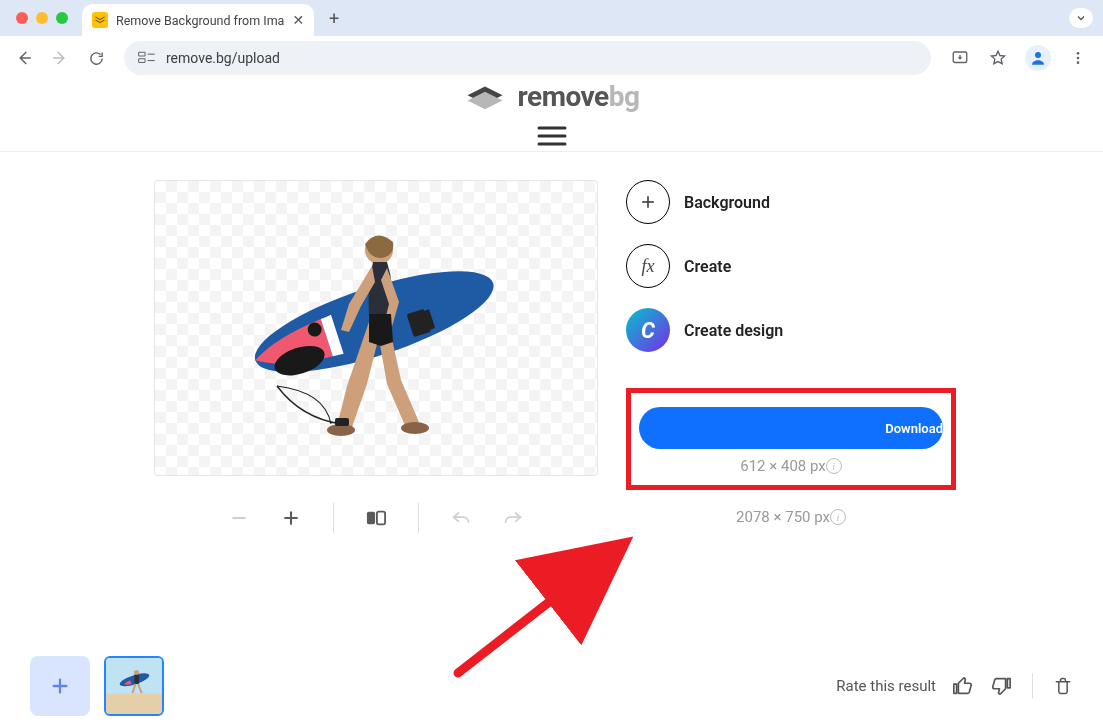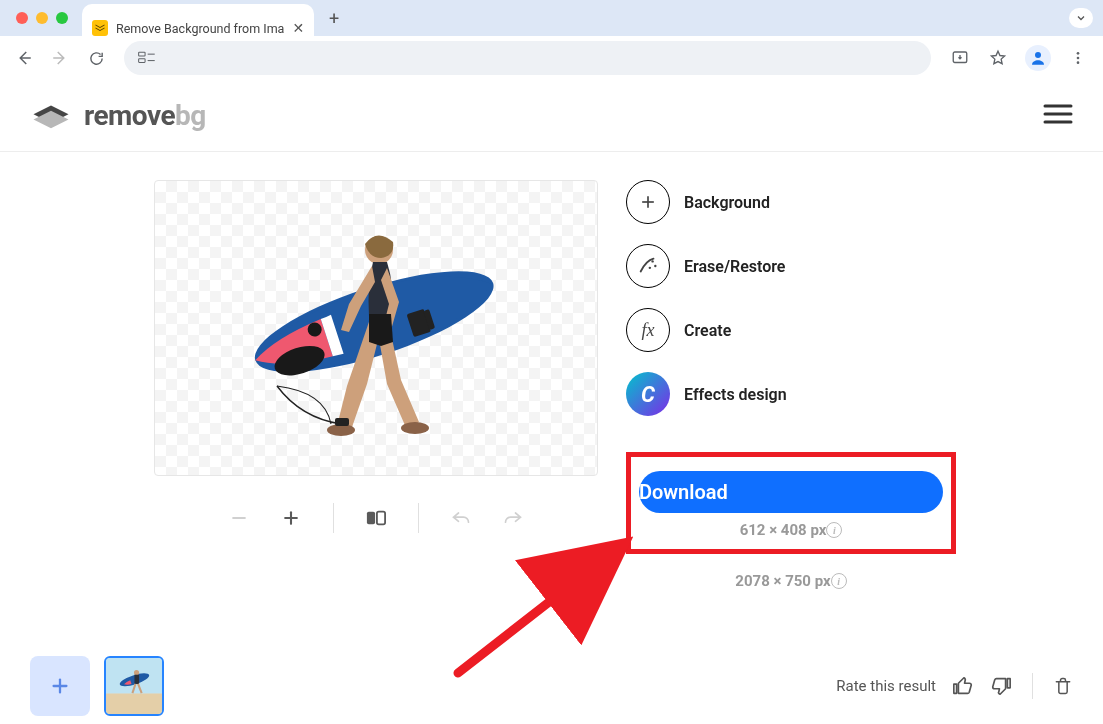--- a/index.html
+++ b/index.html
@@ -2,38 +2,38 @@
 <html><head>
   <meta charset="utf-8">
   <style>
     * { margin:0; padding:0; box-sizing:border-box; font-family:-apple-system,BlinkMacSystemFont,"Segoe UI",Roboto,sans-serif; }
     body { width:1103px; height:724px; background:#fff; overflow:hidden; position:relative; }
     
     .tabbar { height:36px; background:#dde7f6; display:flex; align-items:center; padding:0 8px; position:relative; }
     .traffic { display:flex; gap:8px; margin-left:8px; margin-right:14px; }
     .traffic span { width:12px; height:12px; border-radius:50%; display:block; }
     .tl-red { background:#ff5f57; } .tl-yellow { background:#febc2e; } .tl-green { background:#28c840; }
-    .tab { background:#fff; height:32px; border-radius:10px 10px 0 0; display:flex; align-items:flex-end; padding:0 10px; gap:8px; margin-top:4px; min-width:230px; }
+    .tab { background:#fff; height:32px; border-radius:10px 10px 0 0; display:flex; align-items:center; padding:0 10px; gap:8px; margin-top:4px; min-width:230px; }
     .favicon { width:16px; height:16px; background:#ffc107; border-radius:3px; display:flex; align-items:center; justify-content:center; }
     .favicon svg { width:12px; height:12px; }
     .tab-title { font-size:12.5px; color:#444; white-space:nowrap; overflow:hidden; flex:1; }
     .tab-close { font-size:14px; color:#555; cursor:pointer; }
     .newtab { width:28px; height:28px; display:flex; align-items:center; justify-content:center; margin-left:6px; cursor:pointer; color:#555; font-size:18px; }
     .chev-drop { position:absolute; right:10px; top:8px; width:24px; height:20px; background:#fff; border-radius:10px; display:flex; align-items:center; justify-content:center; cursor:pointer; }
     .toolbar { height:44px; background:#fff; display:flex; align-items:center; padding:0 10px; gap:8px; }
     .navbtn { width:28px; height:28px; display:flex; align-items:center; justify-content:center; cursor:pointer; color:#5f6368; border-radius:14px; }
     .navbtn.dis { color:#bbb; cursor:default; }
     .omni { flex:1; height:34px; background:#eef1f5; border-radius:17px; display:flex; align-items:center; padding:0 14px; gap:10px; margin:0 6px; }
     .site-info { display:flex; align-items:center; color:#5f6368; }
     .url { font-size:14px; color:#3c4043; flex:1; }
     .tool-icon { width:30px; height:30px; display:flex; align-items:center; justify-content:center; cursor:pointer; color:#5f6368; }
     .avatar-circle { width:26px; height:26px; border-radius:50%; background:#e8f0fe; display:flex; align-items:center; justify-content:center; margin:0 4px;}
     
     .page { position:relative; height:644px; }
-    .site-header { height:72px; border-bottom:1px solid #ededed; display:flex; align-items:center; justify-content:space-between; padding:0 30px; }
+    .site-header { height:72px; border-bottom:1px solid #ededed; display:flex; align-items:center; justify-content:space-between; padding:0 30px;flex-direction:column; }
     .logo { display:flex; align-items:center; gap:12px; }
     .logo-mark { width:42px; height:32px; }
     .logo-text { font-size:28px; font-weight:700; color:#555; letter-spacing:-0.5px; }
     .logo-text .lt2 { color:#b7b7b7; font-weight:700; }
     .hamburger { cursor:pointer; }
     .content { display:flex; padding:28px 12px 0 154px; gap:28px; }
     .canvas-col { display:flex; flex-direction:column; align-items:center; }
     .canvas { width:444px; height:296px; border:1px solid #e6e6e6; border-radius:4px;
               background-image:linear-gradient(45deg,#f4f4f4 25%,transparent 25%),linear-gradient(-45deg,#f4f4f4 25%,transparent 25%),linear-gradient(45deg,transparent 75%,#f4f4f4 75%),linear-gradient(-45deg,transparent 75%,#f4f4f4 75%);
               background-size:22px 22px; background-position:0 0,0 11px,11px -11px,-11px 0; background-color:#fff; position:relative; overflow:hidden; }
@@ -44,24 +44,24 @@
     .ct-btn.dis { color:#d0d0d0; cursor:default; }
     .vdiv { width:1px; height:30px; background:#e0e0e0; }
     
     .panel { width:330px; }
     .action-row { display:flex; align-items:center; gap:14px; margin-bottom:20px; cursor:pointer; }
     .action-row.last { margin-bottom:36px; }
     .circ { width:44px; height:44px; border:1px solid #000000; border-radius:50%; display:flex; align-items:center; justify-content:center; color:#444; }
     .circ.canva { background:linear-gradient(135deg,#00c4cc,#7d2ae8); border:none; color:#fff; font-style:italic; font-weight:700; font-size:22px; }
     .action-label { font-size:16px; font-weight:600; color:#222; }
     .dl-box-highlight { border:5px solid #ec1c24; padding:14px 8px 6px; position:relative; }
-    .dl-btn { width:100%; height:42px; border-radius:22px; display:flex; align-items:center; justify-content:flex-start; font-size:20px; font-weight:600; cursor:pointer; }
+    .dl-btn { width:100%; height:42px; border-radius:22px; display:flex; align-items:center; justify-content:flex-end; font-size:13px; font-weight:600; cursor:pointer; }
     .dl-primary { background:#0f6fff; color:#fff; }
     .dl-secondary { background:#f2f2f2; color:#4a4a4a; }
-    .dim-text { text-align:center; font-size:15px; color:#999; margin-top:8px; margin-bottom:4px; display:flex; align-items:center; justify-content:center; gap:0;font-weight:bold;}
+    .dim-text { text-align:center; font-size:15px; color:#999; margin-top:8px; margin-bottom:4px; display:flex; align-items:center; justify-content:center; gap:0;}
     .info-i { width:16px; height:16px; border:1.4px solid #bbb; border-radius:50%; display:inline-flex; align-items:center; justify-content:center; font-size:10px; color:#bbb; font-style:italic; font-family:serif;}
     .dl2-wrap { margin-top:18px; }
     
     .arrow-annot { position:absolute; left:446px; top:455px; pointer-events:none; }
     
     .bottom { position:absolute; left:0; bottom:0; width:100%; height:76px; display:flex; align-items:center; padding:0 30px; }
     .add-thumb { width:60px; height:60px; background:#d9e5ff; border-radius:8px; display:flex; align-items:center; justify-content:center; cursor:pointer; margin-right:14px; }
     .thumb { width:60px; height:60px; border:2px solid #2684ff; border-radius:6px; overflow:hidden; cursor:pointer; background:#c9e6f5;}
     .thumb svg { width:100%; height:100%; display:block; }
     .rate-area { margin-left:auto; display:flex; align-items:center; gap:16px; }
@@ -114,20 +114,21 @@
     </div>
   <div class="omni">
     <span class="site-info">
         <svg width="18" height="14" viewBox="0 0 28 20">
           <rect x="1" y="1" width="10" height="6" rx="1" fill="none" stroke="#5f6368" stroke-width="1.6"></rect>
           <rect x="1" y="11" width="10" height="6" rx="1" fill="none" stroke="#5f6368" stroke-width="1.6"></rect>
           <line x1="15" y1="4" x2="26" y2="4" stroke="#5f6368" stroke-width="1.6"></line>
           <line x1="15" y1="14" x2="26" y2="14" stroke="#5f6368" stroke-width="1.6"></line>
         </svg>
       </span>
+    <span class="url">remove.bg/upload</span>
   </div>
   <div class="tool-icon">
       <svg width="18" height="18" viewBox="0 0 24 24">
         <rect x="3" y="4" width="18" height="14" rx="2" fill="none" stroke="currentColor" stroke-width="1.8"></rect>
         <path d="M12 8v5m-2-2 2 2 2-2" fill="none" stroke="currentColor" stroke-width="1.8"></path>
       </svg>
     </div>
   <div class="tool-icon">
       <svg width="18" height="18" viewBox="0 0 24 24">
         <path fill="none" stroke="currentColor" stroke-width="1.8" d="M12 3l2.6 5.7 6.2.6-4.6 4.2 1.3 6.1L12 16.8 6.5 19.6l1.3-6.1L3.2 9.3l6.2-.6z"></path>
@@ -245,40 +246,29 @@
         <div class="circ">
             <svg width="20" height="20" viewBox="0 0 24 24">
               <line x1="5" y1="12" x2="19" y2="12" stroke="currentColor" stroke-width="2"></line>
               <line x1="12" y1="5" x2="12" y2="19" stroke="currentColor" stroke-width="2"></line>
             </svg>
           </div>
         <span class="action-label">Background</span>
       </div>
       <div class="action-row">
         <div class="circ">
-            <svg width="22" height="22" viewBox="0 0 24 24">
-              <path d="M4 18 Q10 6 18 4" fill="none" stroke="currentColor" stroke-width="2" stroke-linecap="round"></path>
-              <circle cx="17" cy="7" r="1.3" fill="currentColor"></circle>
-              <circle cx="20" cy="12" r="1.3" fill="currentColor"></circle>
-              <circle cx="14" cy="14" r="1.3" fill="currentColor"></circle>
-            </svg>
-          </div>
-        <span class="action-label">Erase/Restore</span>
-      </div>
-      <div class="action-row">
-        <div class="circ">
             <span style="font-style:italic;font-family:serif;font-size:18px;">fx</span>
           </div>
         <span class="action-label">Create</span>
       </div>
       <div class="action-row last">
         <div class="circ canva">
             <span>C</span>
           </div>
-        <span class="action-label">Effects design</span>
+        <span class="action-label">Create design</span>
       </div>
 
       <div class="dl-box-highlight">
         <div class="dl-btn dl-primary">
             <span>Download</span>
           </div>
         <div class="dim-text">
             <span>612 × 408 px</span>
             <span class="info-i">i</span>
           </div>

